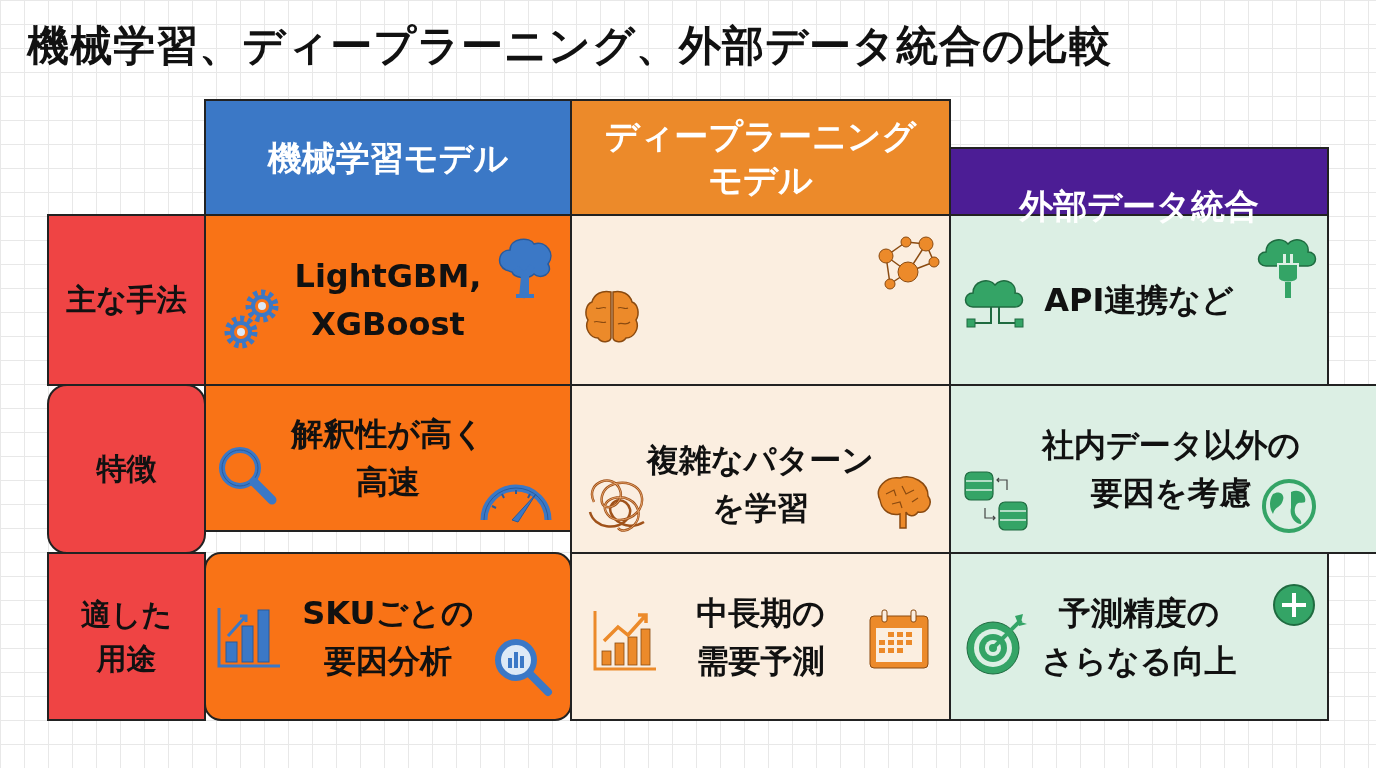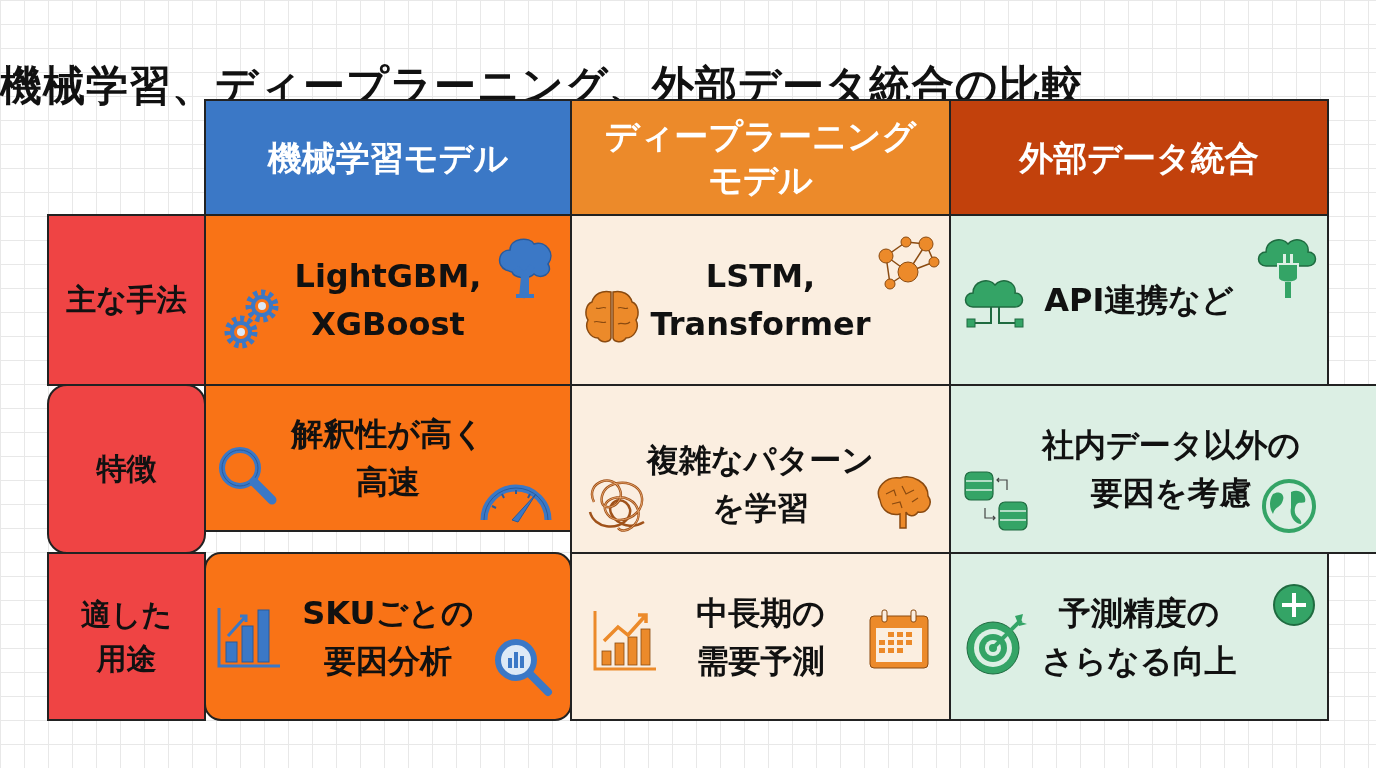--- a/index.html
+++ b/index.html
@@ -7,32 +7,32 @@
     width:1376px; height:768px; overflow:hidden; position:relative;
     background-color:#ffffff;
     background-image:
       linear-gradient(to right, #e8e8e8 1px, transparent 1px),
       linear-gradient(to bottom, #e8e8e8 1px, transparent 1px);
     background-size:24px 24px;
     background-position:0 0;
     font-family:"DejaVu Sans", "Liberation Sans", sans-serif;
   }
   .title {
-    position:absolute; left:0; top:18px; width:1112px; text-align:left;
-    font-size:42px; font-weight:bold; color:#111; letter-spacing:1px;margin-top:40px;
+    position:absolute; left:0; top:18px; width:1112px; text-align:right;
+    font-size:42px; font-weight:bold; color:#111; letter-spacing:1px;
   }
   .table { position:absolute; left:47px; top:99px; width:1282px; height:622px; }
   .cell {
     position:absolute; box-sizing:border-box; border:2px solid #222;
     display:flex; align-items:center; justify-content:center; text-align:center;
   }
   .hdr { color:#fff; font-weight:bold; font-size:34px; line-height:44px; }
   .hdr.blue { background:#3b78c6; }
   .hdr.orange { background:#ec8a2a; }
-  .hdr.green { background:#c2410c; }
+  .hdr.green { background:#4c1d95;margin-top:48px; }
   .lbl { background:#ef4444; font-weight:bold; font-size:30px; color:#111; line-height:44px; }
   .body-cell { font-weight:bold; font-size:32px; color:#111; line-height:48px; }
   .body-cell.blue { background:#f97316; }
   .body-cell.orange { background:#fbeee0; }
   .body-cell.green { background:#dcefe4; }
   .txt { position:relative; z-index:2; white-space:pre-line; }
   .ico { position:absolute; z-index:1; }
 </style>
 </head>
 <body>
@@ -95,22 +95,20 @@
         </g>
       <g fill="#ec8a2a" stroke="#8a4a10" stroke-width="1">
           <circle cx="12" cy="22" r="7"></circle>
           <circle cx="32" cy="8" r="5"></circle>
           <circle cx="52" cy="10" r="7"></circle>
           <circle cx="60" cy="28" r="5"></circle>
           <circle cx="16" cy="50" r="5"></circle>
           <circle cx="34" cy="38" r="10"></circle>
         </g>
     </svg>
-    <span class="txt">LSTM,
-Transformer</span>
   </div>
   <div class="cell body-cell green" style="left:902px;top:115px;width:380px;height:172px;">
     <svg class="ico" style="left:12px;top:55px;" width="64" height="64" viewBox="0 0 64 64">
       <path d="M10 36 C0 36 0 22 10 22 C10 10 26 6 32 14 C38 6 54 10 52 22 C62 22 62 36 52 36 Z" fill="#34a466" stroke="#1f6b40" stroke-width="1.5"></path>
       <path d="M28 36 L28 52 L10 52 M36 36 L36 52 L52 52" stroke="#1f6b40" stroke-width="2" fill="none"></path>
       <rect x="4" y="48" width="8" height="8" fill="#34a466" stroke="#1f6b40"></rect>
         <rect x="52" y="48" width="8" height="8" fill="#34a466" stroke="#1f6b40"></rect>
     </svg>
     <svg class="ico" style="left:305px;top:18px;" width="64" height="70" viewBox="0 0 64 70">
       <path d="M10 32 C0 32 0 18 10 18 C10 6 26 2 32 10 C38 2 54 6 52 18 C62 18 62 32 52 32 Z" fill="#34a466" stroke="#1f6b40" stroke-width="1.5"></path>

